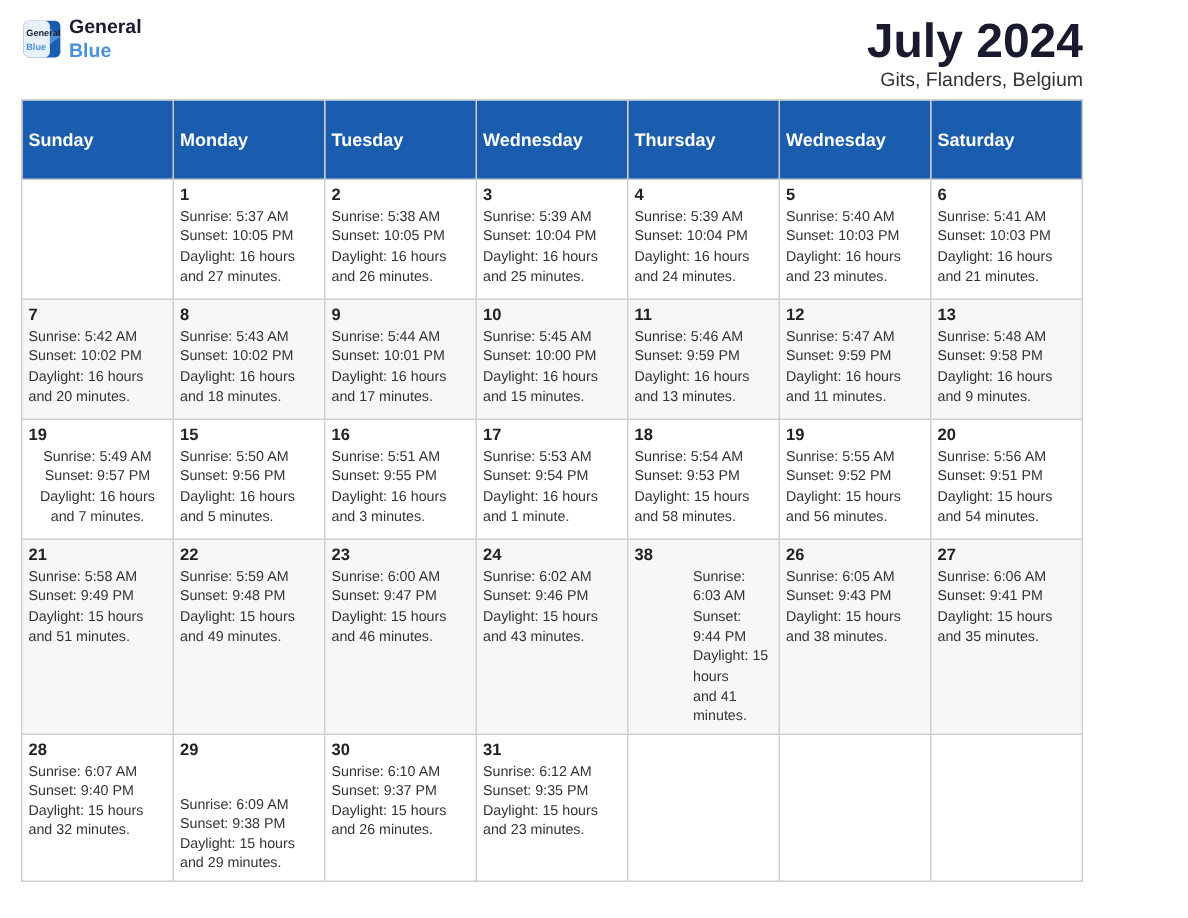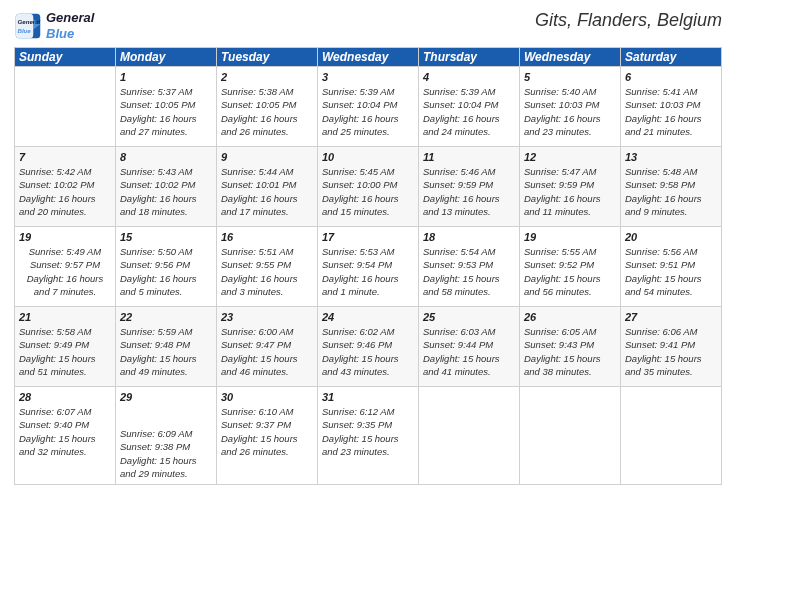--- a/index.html
+++ b/index.html
@@ -6,21 +6,20 @@
     body {
       font-family: Arial, sans-serif;
       background: #fff;
       width: 792px;
       height: 612px;
       overflow: hidden;
     }
     .container {
       width: 736px;
       padding: 10px 14px 10px 14px;
-      font-style: italic;
     }
     .header {
       display: flex;
       justify-content: space-between;
       align-items: flex-start;
       margin-bottom: 6px;
     }
     .logo {
       display: flex;
       align-items: center;
@@ -33,36 +32,36 @@
     .title-block {
       text-align: right;
     }
     .month-title {
       font-size: 32px;
       font-weight: bold;
       color: #1a1a2e;
       line-height: 1.1;
     }
     .location {
-      font-size: 18px;
+      font-size: 13px;
       color: #333;
     }
     table {
       width: 100%;
       border-collapse: collapse;
       table-layout: fixed;
     }
     thead tr {
       background-color: #1a5cad;
     }
     thead th {
       color: #fff;
       font-size: 12px;
       font-weight: bold;
-      padding: 2px 4px;
+      padding: 19px 4px;
       text-align: left;
       border: 1px solid #ccc;
     }
     tbody tr {
       border: 1px solid #ccc;
     }
     tbody td {
       vertical-align: top;
       padding: 4px 4px;
       border: 1px solid #d0d0d0;
@@ -101,20 +100,21 @@
         <rect x="2" y="2" width="20" height="28" rx="4" fill="#e8f0fa"></rect>
         <text x="4" y="14" font-size="7" font-weight="bold" fill="#1a1a2e">General</text>
         <text x="4" y="24" font-size="7" font-weight="bold" fill="#4a90d9">Blue</text>
       </svg>
       <div style="line-height:1.2;">
         <div style="font-size:13px;font-weight:bold;color:#1a1a2e;">General</div>
         <div style="font-size:13px;font-weight:bold;color:#4a90d9;">Blue</div>
       </div>
     </div>
     <div class="title-block">
+      <div class="month-title">July 2024</div>
       <div class="location">Gits, Flanders, Belgium</div>
     </div>
   </div>
 
   <table>
     <thead>
       <tr>
       <th>Sunday</th>
           <th>Monday</th>
           <th>Tuesday</th>
@@ -295,22 +295,22 @@
 and 46 minutes.</div>
           </td>
           <td>
             <span class="date-num">24</span>
             <div class="cell-content" style="white-space: pre-line;">Sunrise: 6:02 AM
 Sunset: 9:46 PM
 Daylight: 15 hours
 and 43 minutes.</div>
           </td>
           <td>
-            <span class="date-num">25</span>
-            <div class="cell-content" style="white-space: pre-line;">Sunrise: 6:03 AM
+            <span class="date-num">38</span>
+            <div class="cell-content" style="white-space: pre-line; margin-left: 39px;">Sunrise: 6:03 AM
 Sunset: 9:44 PM
 Daylight: 15 hours
 and 41 minutes.</div>
           </td>
           <td>
             <span class="date-num">26</span>
             <div class="cell-content" style="white-space: pre-line;">Sunrise: 6:05 AM
 Sunset: 9:43 PM
 Daylight: 15 hours
 and 38 minutes.</div>

